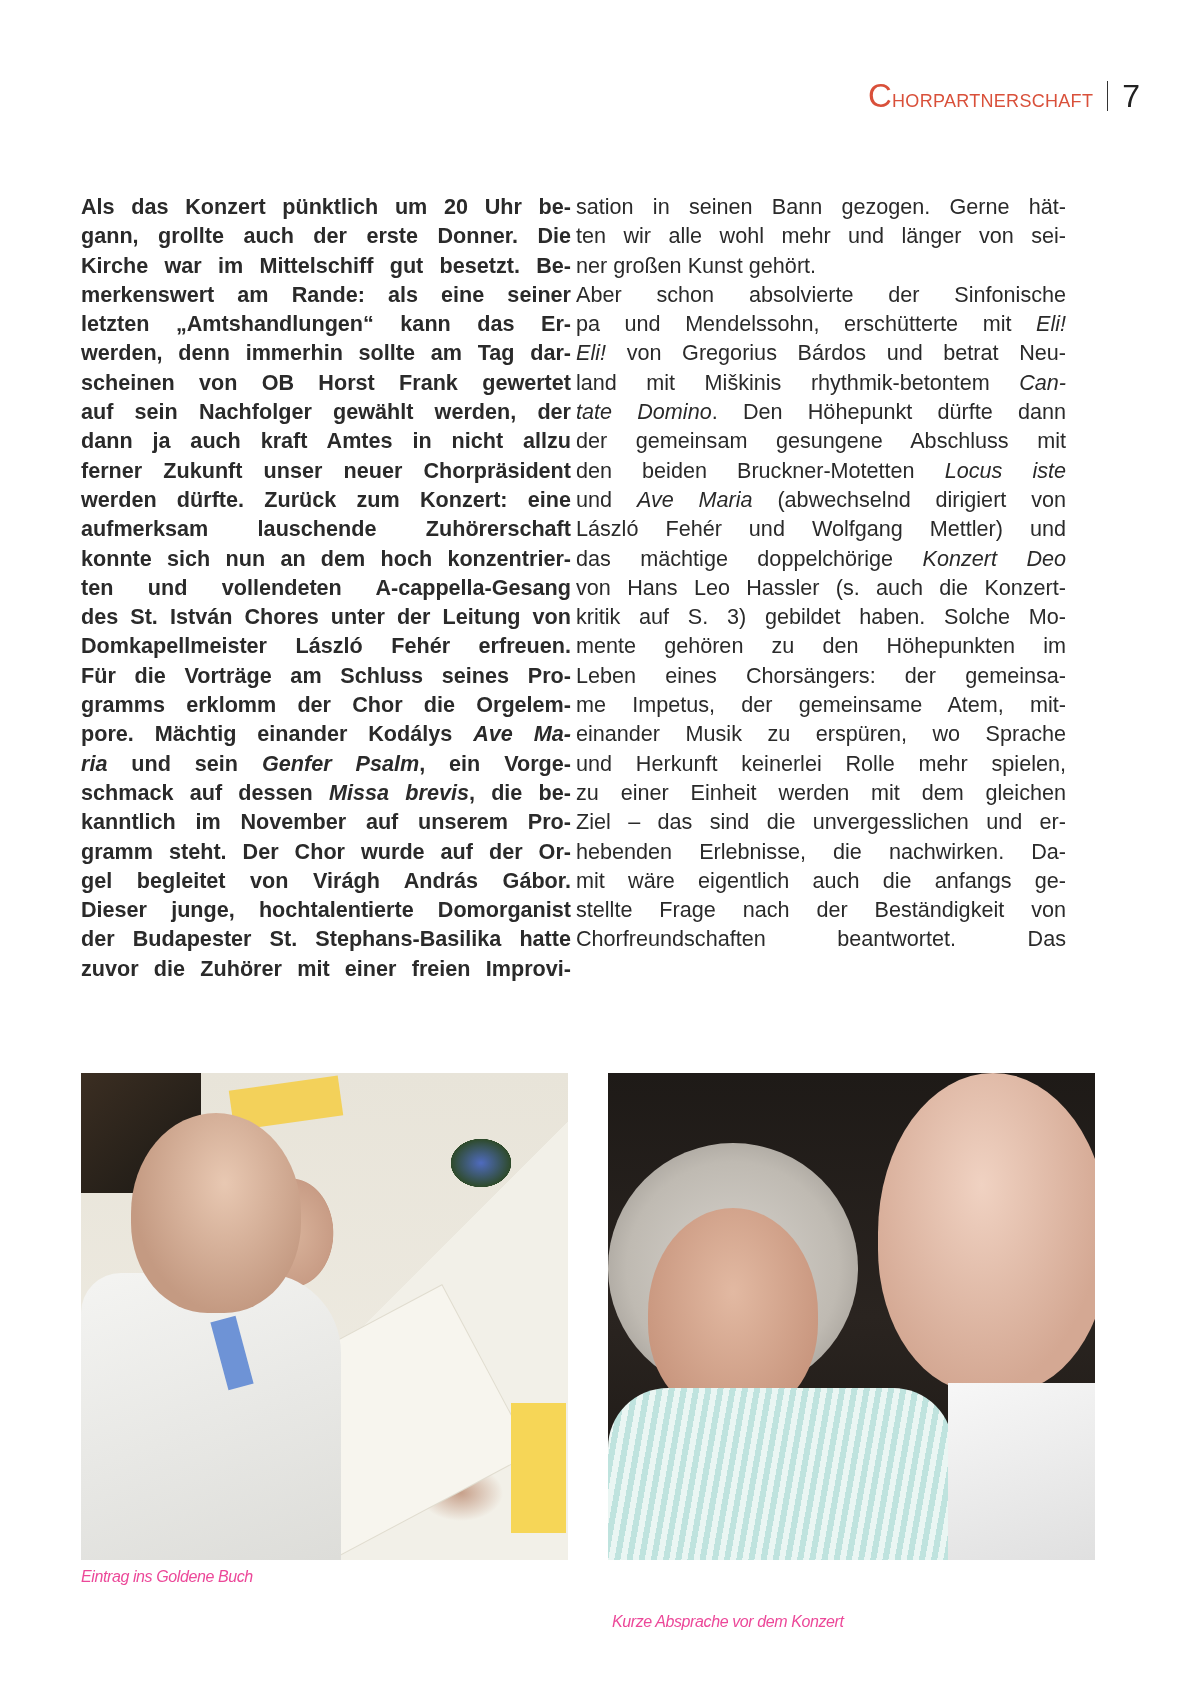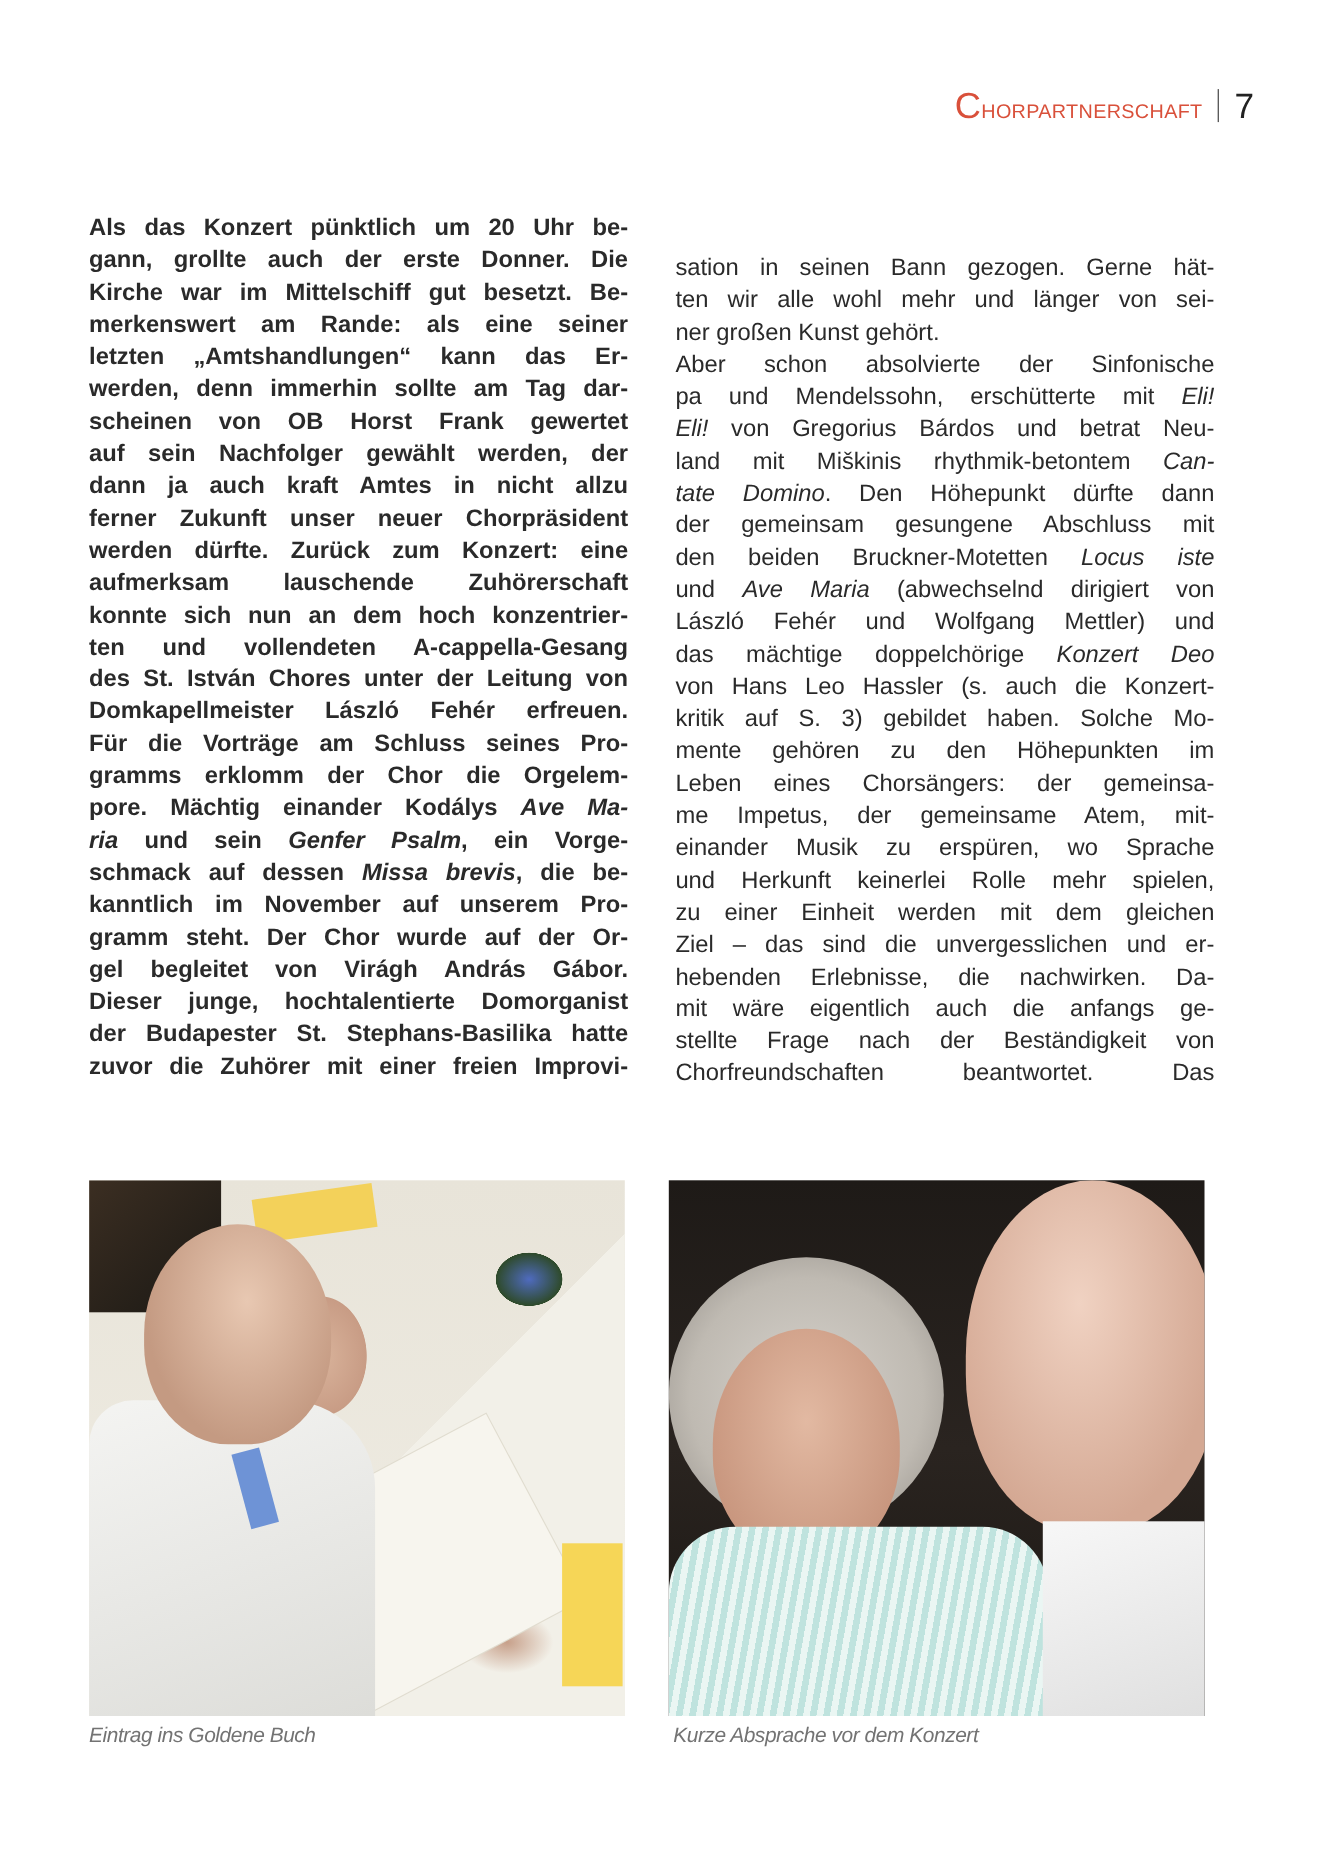--- a/index.html
+++ b/index.html
@@ -9,21 +9,21 @@
             display: flex; align-items: center; }
   .section-title { color: #d9503a; font-size: 25px; letter-spacing: 0.3px;
                    font-variant: small-caps; text-transform: lowercase; }
   .section-title .cap { text-transform: none; font-size: 33px; }
   .header-sep { width: 1px; height: 30px; background: #333; margin: 0 14px 0 14px; }
   .page-number { font-size: 32px; color: #222; }
 
   .column { position: absolute; top: 192px; width: 490px;
             font-size: 21.6px; line-height: 29.3px; text-align: justify; }
   .col-left { left: 81px; font-weight: bold; }
-  .col-right { left: 614px; margin-top: 36px; }
+  .col-right { left: 576px; }
   .line { display: block; text-align: justify; text-align-last: justify; white-space: nowrap; height: 29.3px; }
   .line.last { text-align-last: left; }
   .line i { font-style: italic; }
 
   .photo { position: absolute; top: 1073px; width: 487px; height: 487px; overflow: hidden; }
   .photo-left { left: 81px; background:
       radial-gradient(ellipse 70px 90px at 210px 160px, #d9b39b 0%, #c89c85 60%, transparent 61%),
       radial-gradient(ellipse 40px 55px at 305px 290px, #c79a84 0%, transparent 70%),
       radial-gradient(ellipse 60px 40px at 380px 420px, #c7a08a 0%, transparent 70%),
       radial-gradient(ellipse 50px 40px at 400px 90px, #4f6bbf 0%, #2e4a2a 60%, transparent 61%),
@@ -43,23 +43,23 @@
   .photo-right .hair { position:absolute; left:0; top:70px; width:250px; height:250px; border-radius:50%;
       background: radial-gradient(circle at 50% 50%, #d6d2cc 0%, #bfbab2 60%, #8f8a84 100%); }
   .photo-right .face1 { position:absolute; left:40px; top:135px; width:170px; height:210px; border-radius:50% 50% 45% 45%;
       background: radial-gradient(ellipse at 50% 40%, #e2b9a2, #c9977f 75%); }
   .photo-right .shirt1 { position:absolute; left:0; top:315px; width:345px; height:180px;
       background: repeating-linear-gradient(100deg,#bfe3de 0 6px,#eaf6f3 6px 12px); border-radius: 60px 60px 0 0; }
   .photo-right .head2 { position:absolute; left:270px; top:0px; width:230px; height:320px; border-radius:50% 50% 45% 45%;
       background: radial-gradient(ellipse at 45% 35%, #f0d2c2, #d4a893 70%); }
   .photo-right .shirt2 { position:absolute; left:340px; top:310px; width:160px; height:190px; background: linear-gradient(160deg,#f7f7f7,#dedede); }
 
-  .caption { position: absolute; top: 1568px; font-size: 19px; font-style: italic; color: #737373; letter-spacing: -0.4px; }
+  .caption { position: absolute; top: 1568px; font-size: 16px; font-style: italic; color: #ec4899; letter-spacing: -0.4px; }
   .caption-left { left: 81px; }
-  .caption-right { left: 612px; }
+  .caption-right { left: 612px; margin-top: 45px; }
 </style>
 </head>
 <body>
 
 <div class="header">
   <span class="section-title"><span class="cap">C</span><span>horpartnerschaft</span></span>
   <span class="header-sep"></span>
   <span class="page-number">7</span>
 </div>
 

